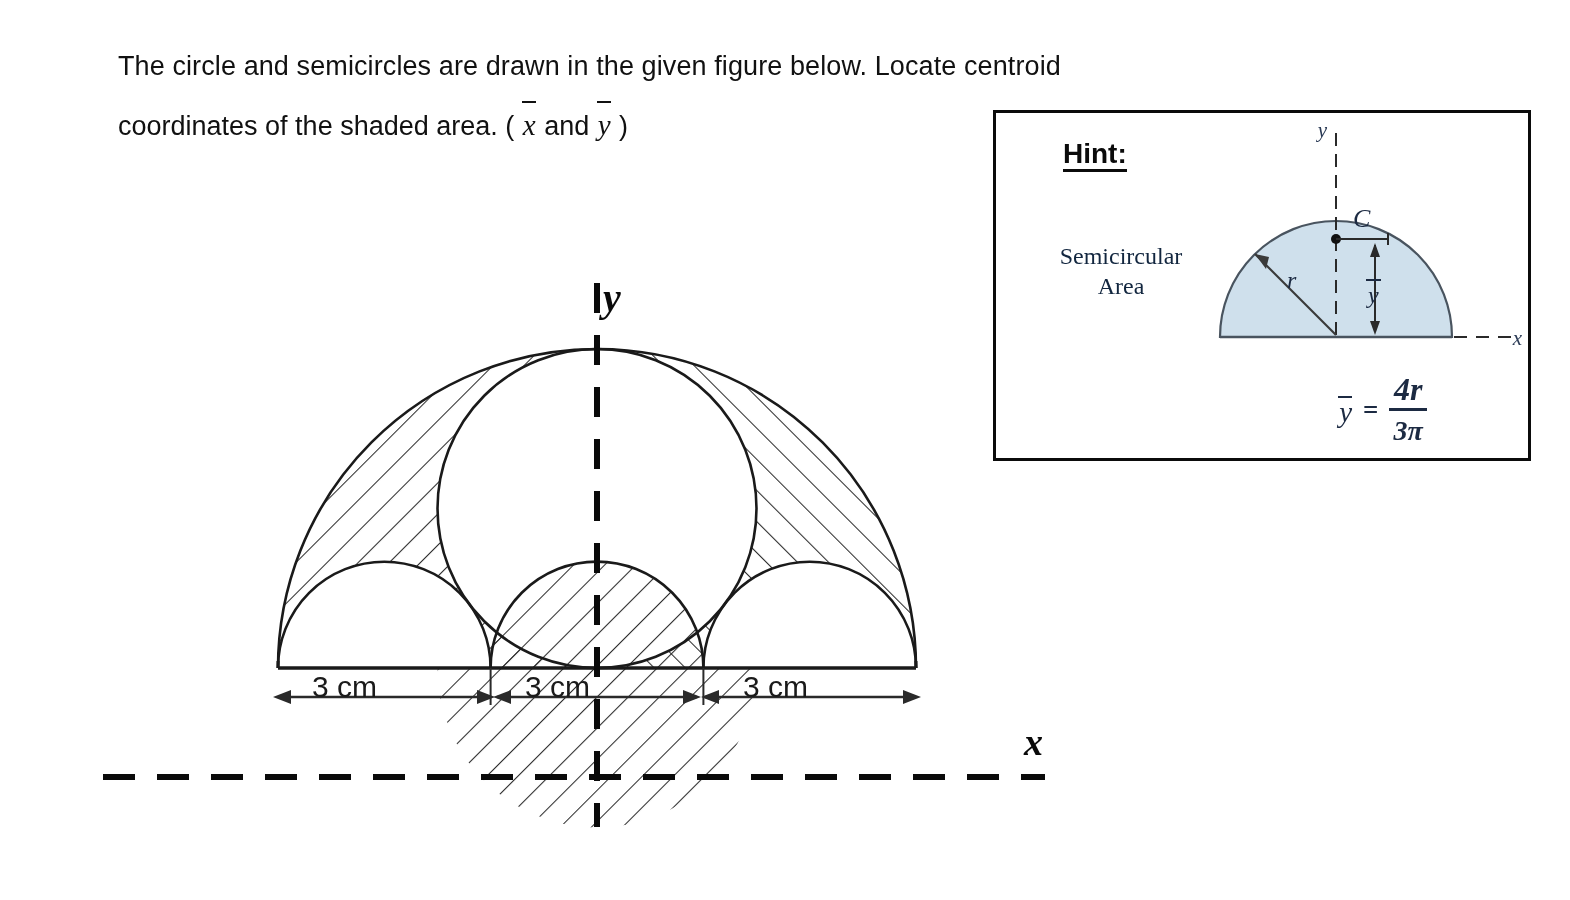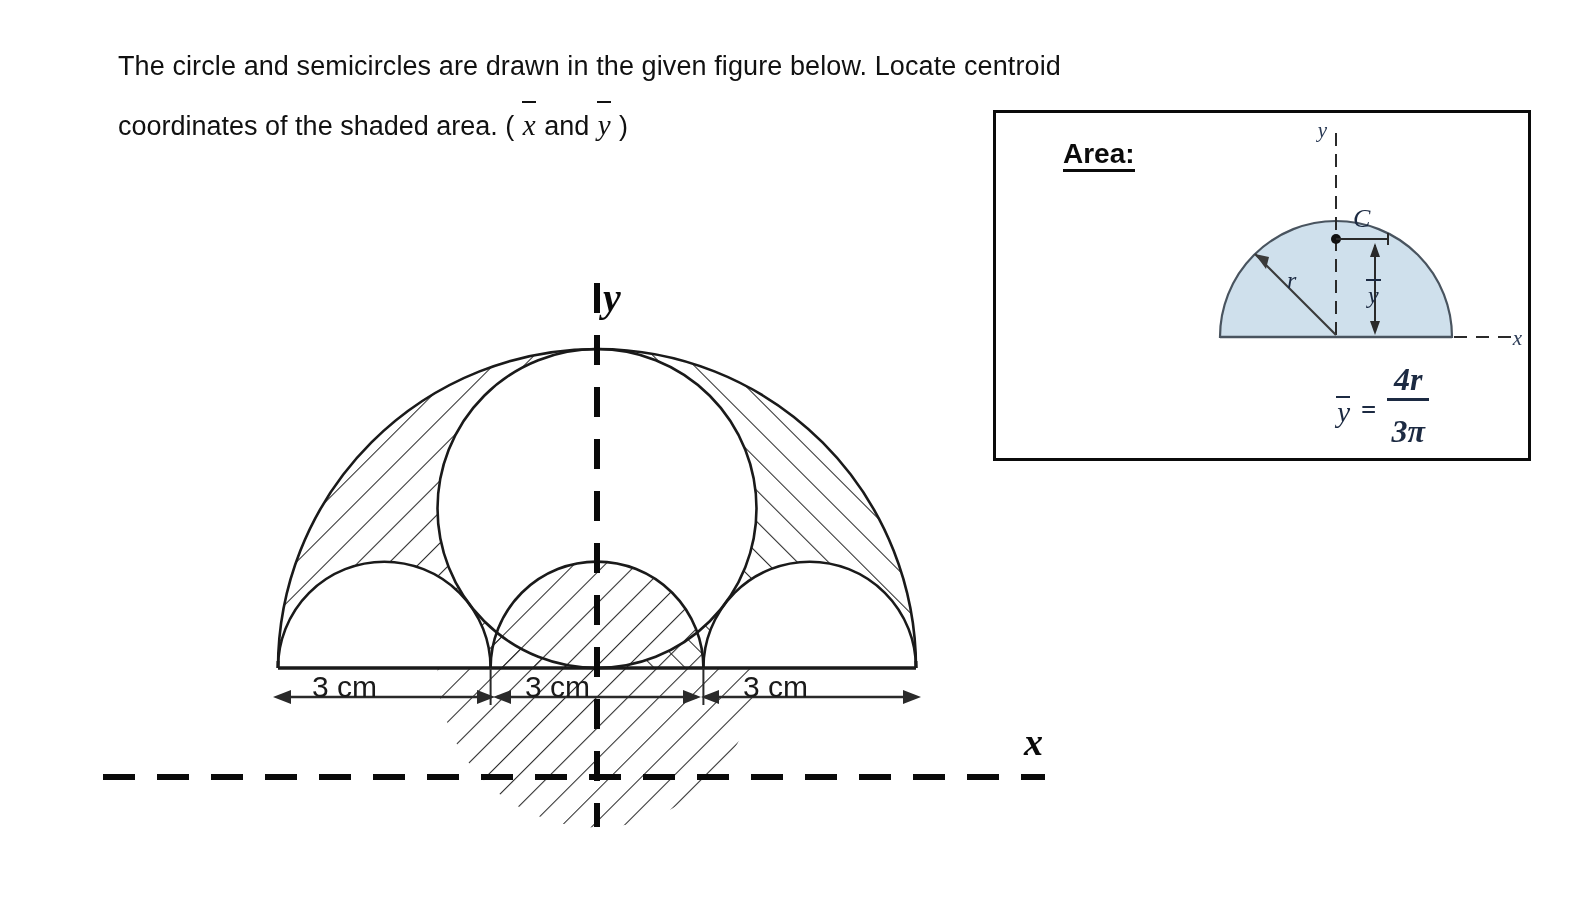--- a/index.html
+++ b/index.html
@@ -138,21 +138,21 @@
     padding-bottom: 2px;
   }
   .hf-frac {
     display: inline-flex;
     flex-direction: column;
     align-items: center;
     font-style: italic;
     line-height: 1.02;
   }
   .hf-num { font-size: 32px; font-weight: bold; padding: 0 4px; }
-  .hf-den { font-size: 32px; font-weight: bold; padding: 12px 4px; }
+  .hf-den { font-size: 28px; font-weight: bold; padding: 4px 4px; }
   .hf-bar {
     width: 100%;
     border-top: 3px solid #1c2a42;
     margin: 2px 0;
   }
 
   
   .main-figure {
     position: absolute;
     left: 95px;
@@ -194,22 +194,26 @@
 <div id="page">
 
   <div class="problem-text">The circle and semicircles are drawn in the given figure below. Locate centroid</div>
 
   <div class="problem-line-2">
     <span>coordinates of the shaded area. ( </span><span class="ovar">x</span><span> and </span><span class="ovar">y</span><span> )</span>
   </div>
 
   <div class="hint-box">
 
-    <div class="hint-title">Area:</div>
-
+    <div class="hint-title">Hint:</div>
+
+    <div class="hint-label">
+      <span>Semicircular</span><br>
+      <span>Area</span>
+    </div>
 
     <svg class="hint-figure" viewBox="0 0 338 250">
 
       <path d="M 28 216 A 116 116 0 0 1 260 216 Z" fill="#cfe0ec" stroke="#49545f" stroke-width="2.2"></path>
 
       <line x1="28" y1="216" x2="260" y2="216" stroke="#49545f" stroke-width="2.6"></line>
 
       <line x1="144" y1="12" x2="144" y2="216" stroke="#2a2a2a" stroke-width="2" stroke-dasharray="13 8"></line>
 
       <line x1="262" y1="216" x2="322" y2="216" stroke="#2a2a2a" stroke-width="2" stroke-dasharray="13 9"></line>

